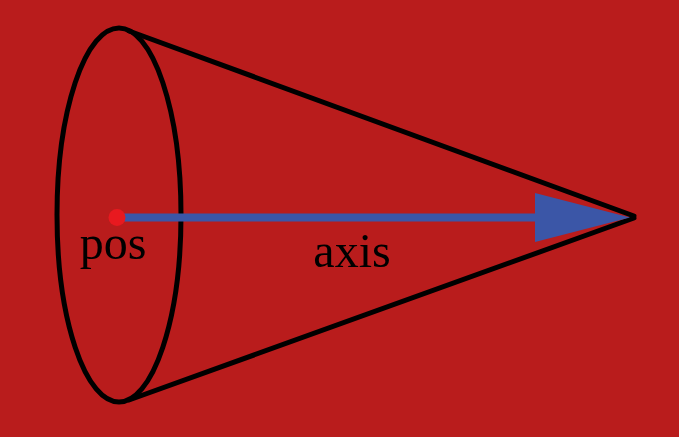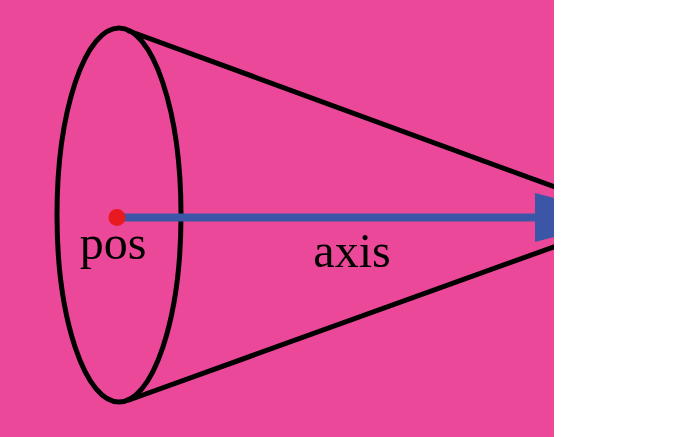--- a/index.html
+++ b/index.html
@@ -2,23 +2,23 @@
 <html><head>
 <meta charset="utf-8">
 <style>
   html, body {
     margin: 0;
     padding: 0;
     background: #ffffff;
   }
   .canvas {
     position: relative;
-    width: 554px;
+    width: 679px;
     height: 437px;
-    background: #ec4899;
+    background: #b91c1c;
     overflow: hidden;
   }
   svg {
     display: block;
   }
   .diagram-label {
     font-family: "Liberation Serif", "DejaVu Serif", serif;
     font-size: 48px;
     fill: #000000;
   }

